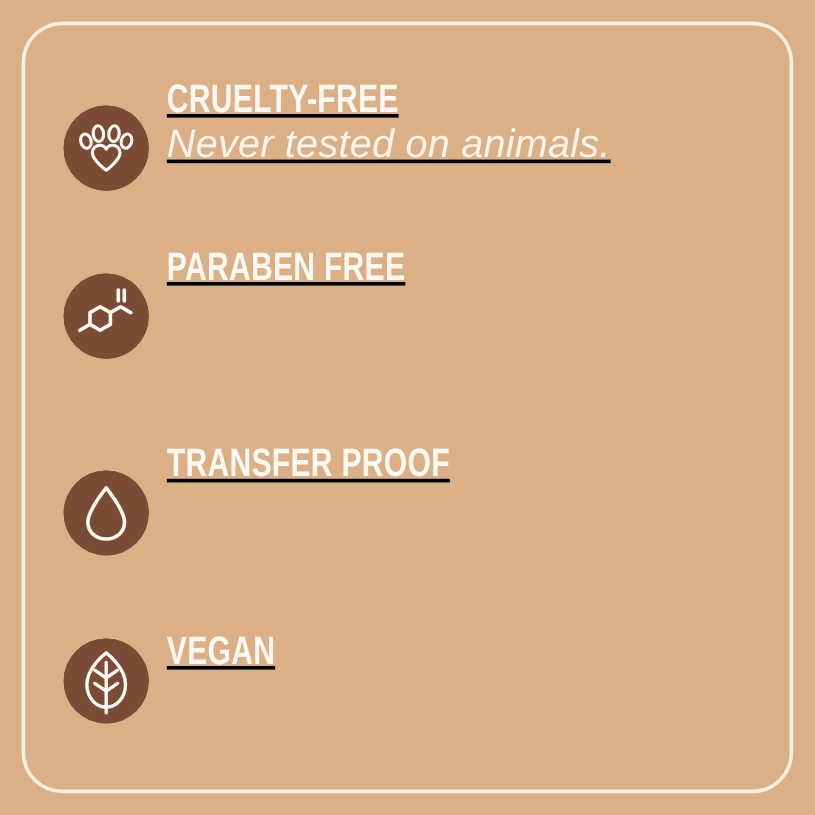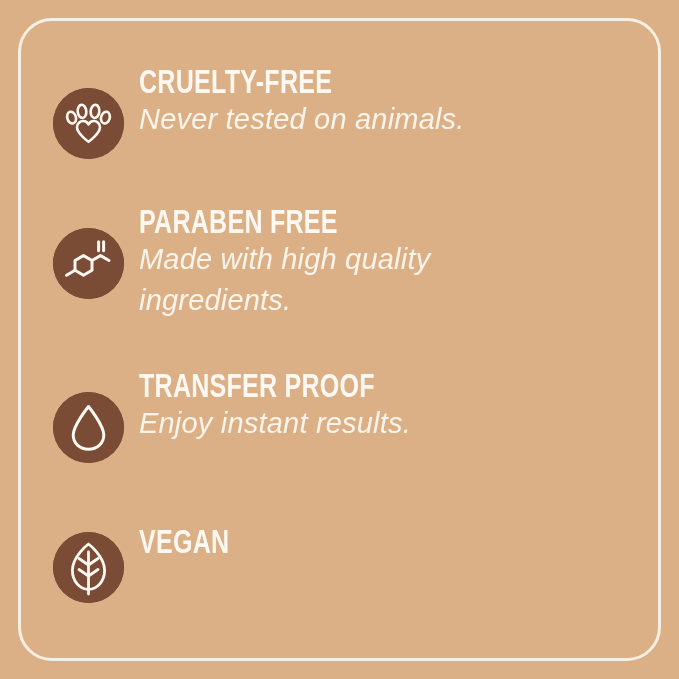--- a/index.html
+++ b/index.html
@@ -55,41 +55,42 @@
   .icon-badge svg {
     display: block;
     width: 71px;
     height: 71px;
   }
   .feature-text {
     position: absolute;
     left: 86px;
     top: 0;
     width: 520px;
+    text-decoration: underline;
   }
   .feature-title {
     display: block;
     color: #fdf8f1;
     font-family: "Liberation Sans Narrow", "Liberation Sans", sans-serif;
     font-weight: bold;
     font-size: 33px;
     line-height: 34px;
     letter-spacing: 0.3px;
     text-transform: uppercase;
     transform: scaleX(0.76);
     transform-origin: left center;
     white-space: nowrap;
   }
   .feature-sub {
     display: block;
     color: #fbf4ea;
     font-family: "Liberation Sans", sans-serif;
     font-style: italic;
     font-weight: 300;
-    font-size: 29px;
+    font-size: 33px;
     line-height: 41px;
     letter-spacing: 0.2px;
     max-width: 370px;
   }
 
   
   #row-cruelty-free { top: 88px; }
   #row-cruelty-free .feature-text { top: -23px; }
 
   #row-paraben-free { top: 228px; }
@@ -137,34 +138,32 @@
             <path d="M22.0 32.5 L30.5 27.6 L39.0 32.5 L39.0 42.3 L30.5 47.2 L22.0 42.3 Z"></path>
             <path d="M22.0 42.3 L13.5 47.2"></path>
             <path d="M39.0 32.5 L47.5 27.6 L56.0 32.5"></path>
             <path d="M45.6 22.8 L45.6 13.8"></path>
             <path d="M50.6 22.8 L50.6 13.8"></path>
           </g>
         </svg>
       </span>
       <div class="feature-text">
         <span class="feature-title">PARABEN FREE</span>
-        <span class="feature-sub">Made with high quality ingredients.</span>
       </div>
     </div>
 
     <div class="feature-row" id="row-transfer-proof">
       <span class="icon-badge">
         <svg viewBox="0 0 71 71" xmlns="http://www.w3.org/2000/svg">
           <circle cx="35.5" cy="35.5" r="35.5" fill="#7a4b35"></circle>
           <path d="M35.5 14.5 C35.5 14.5 20.2 33.4 20.2 43.1 C20.2 51.6 27.1 57.2 35.5 57.2 C43.9 57.2 50.8 51.6 50.8 43.1 C50.8 33.4 35.5 14.5 35.5 14.5 Z" fill="none" stroke="#fdf8f1" stroke-width="3.0" stroke-linejoin="round" stroke-linecap="round"></path>
         </svg>
       </span>
       <div class="feature-text">
         <span class="feature-title">TRANSFER PROOF</span>
-        <span class="feature-sub">Enjoy instant results.</span>
       </div>
     </div>
 
     <div class="feature-row" id="row-vegan">
       <span class="icon-badge">
         <svg viewBox="0 0 71 71" xmlns="http://www.w3.org/2000/svg">
           <circle cx="35.5" cy="35.5" r="35.5" fill="#7a4b35"></circle>
           <g fill="none" stroke="#fdf8f1" stroke-width="2.8" stroke-linejoin="round" stroke-linecap="round">
             <path d="M35.5 12.0 C35.5 12.0 19.4 24.0 19.4 38.5 C19.4 49.0 26.6 57.3 35.5 57.3 C44.4 57.3 51.6 49.0 51.6 38.5 C51.6 24.0 35.5 12.0 35.5 12.0 Z"></path>
             <path d="M35.5 20.0 L35.5 62.0"></path>

